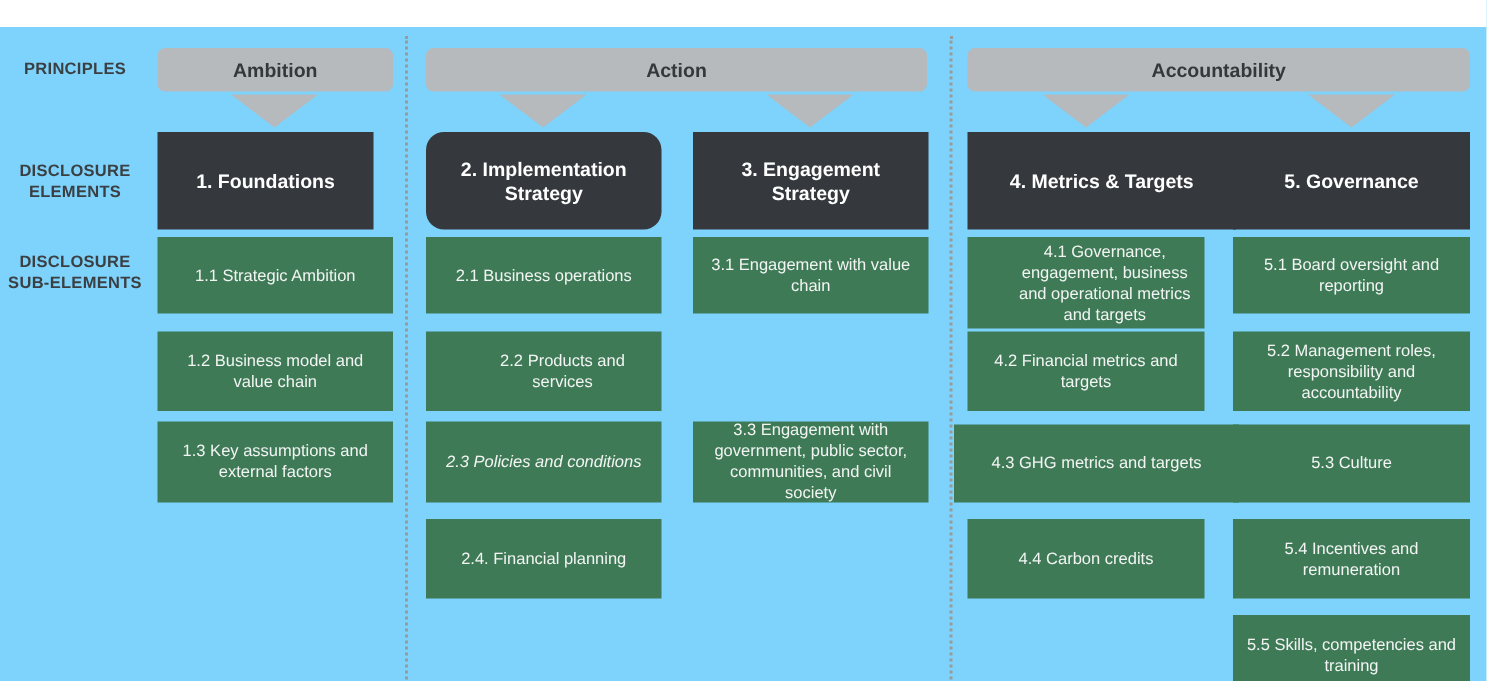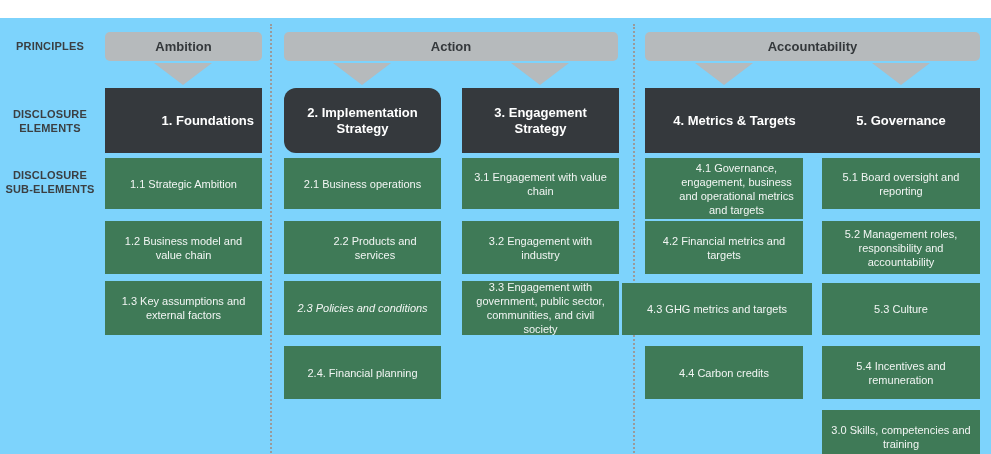--- a/index.html
+++ b/index.html
@@ -137,21 +137,21 @@
   <div class="principle-bar" style="left:645px; top:14px; width:335px;">
     <span>Accountability</span>
   </div>
 
   <div class="arrow" style="left:154px; top:45px;"></div>
   <div class="arrow" style="left:333px; top:45px;"></div>
   <div class="arrow" style="left:511px; top:45px;"></div>
   <div class="arrow" style="left:695px; top:45px;"></div>
   <div class="arrow" style="left:872px; top:45px;"></div>
 
-  <div class="element-box" style="left:105px; top:70px; width:157px;justify-content:flex-end;">
+  <div class="element-box" style="left:105px; top:70px; width:144px;">
     <span>1. Foundations</span>
   </div>
 
   <div class="element-box" style="left:284px; top:70px; width:157px;border-radius:12px;">
     <span>2. Implementation Strategy</span>
   </div>
 
   <div class="element-box" style="left:462px; top:70px; width:157px;">
     <span>3. Engagement Strategy</span>
   </div>
@@ -183,49 +183,46 @@
   <div class="sub-box" style="left:284px; top:263px; width:157px; height:54px;font-style:italic;">
     <span>2.3 Policies and conditions</span>
   </div>
   <div class="sub-box" style="left:284px; top:328px; width:157px; height:53px;">
     <span>2.4. Financial planning</span>
   </div>
 
   <div class="sub-box" style="left:462px; top:140px; width:157px; height:51px;">
     <span>3.1 Engagement with value chain</span>
   </div>
-  <div class="sub-box" style="left:462px; top:203px; width:157px; height:53px;">
-    <span>3.2 Engagement with industry</span>
-  </div>
   <div class="sub-box" style="left:462px; top:263px; width:157px; height:54px;">
     <span>3.3 Engagement with government, public sector, communities, and civil society</span>
   </div>
 
   <div class="sub-box" style="left:645px; top:140px; width:158px; height:61px;padding-left:32px;">
     <span>4.1 Governance, engagement, business and operational metrics and targets</span>
   </div>
   <div class="sub-box" style="left:645px; top:203px; width:158px; height:53px;">
     <span>4.2 Financial metrics and targets</span>
   </div>
-  <div class="sub-box" style="left:622px; top:265px; width:190px; height:52px;">
+  <div class="sub-box" style="left:636px; top:265px; width:190px; height:52px;">
     <span>4.3 GHG metrics and targets</span>
   </div>
   <div class="sub-box" style="left:645px; top:328px; width:158px; height:53px;">
     <span>4.4 Carbon credits</span>
   </div>
 
   <div class="sub-box" style="left:822px; top:140px; width:158px; height:51px;">
     <span>5.1 Board oversight and reporting</span>
   </div>
   <div class="sub-box" style="left:822px; top:203px; width:158px; height:53px;">
     <span>5.2 Management roles, responsibility and accountability</span>
   </div>
   <div class="sub-box" style="left:822px; top:265px; width:158px; height:52px;">
     <span>5.3 Culture</span>
   </div>
   <div class="sub-box" style="left:822px; top:328px; width:158px; height:53px;">
     <span>5.4 Incentives and remuneration</span>
   </div>
   <div class="sub-box" style="left:822px; top:392px; width:158px; height:53px;">
-    <span>3.0 Skills, competencies and training</span>
+    <span>5.5 Skills, competencies and training</span>
   </div>
 
 </div>
 
 </body></html>

